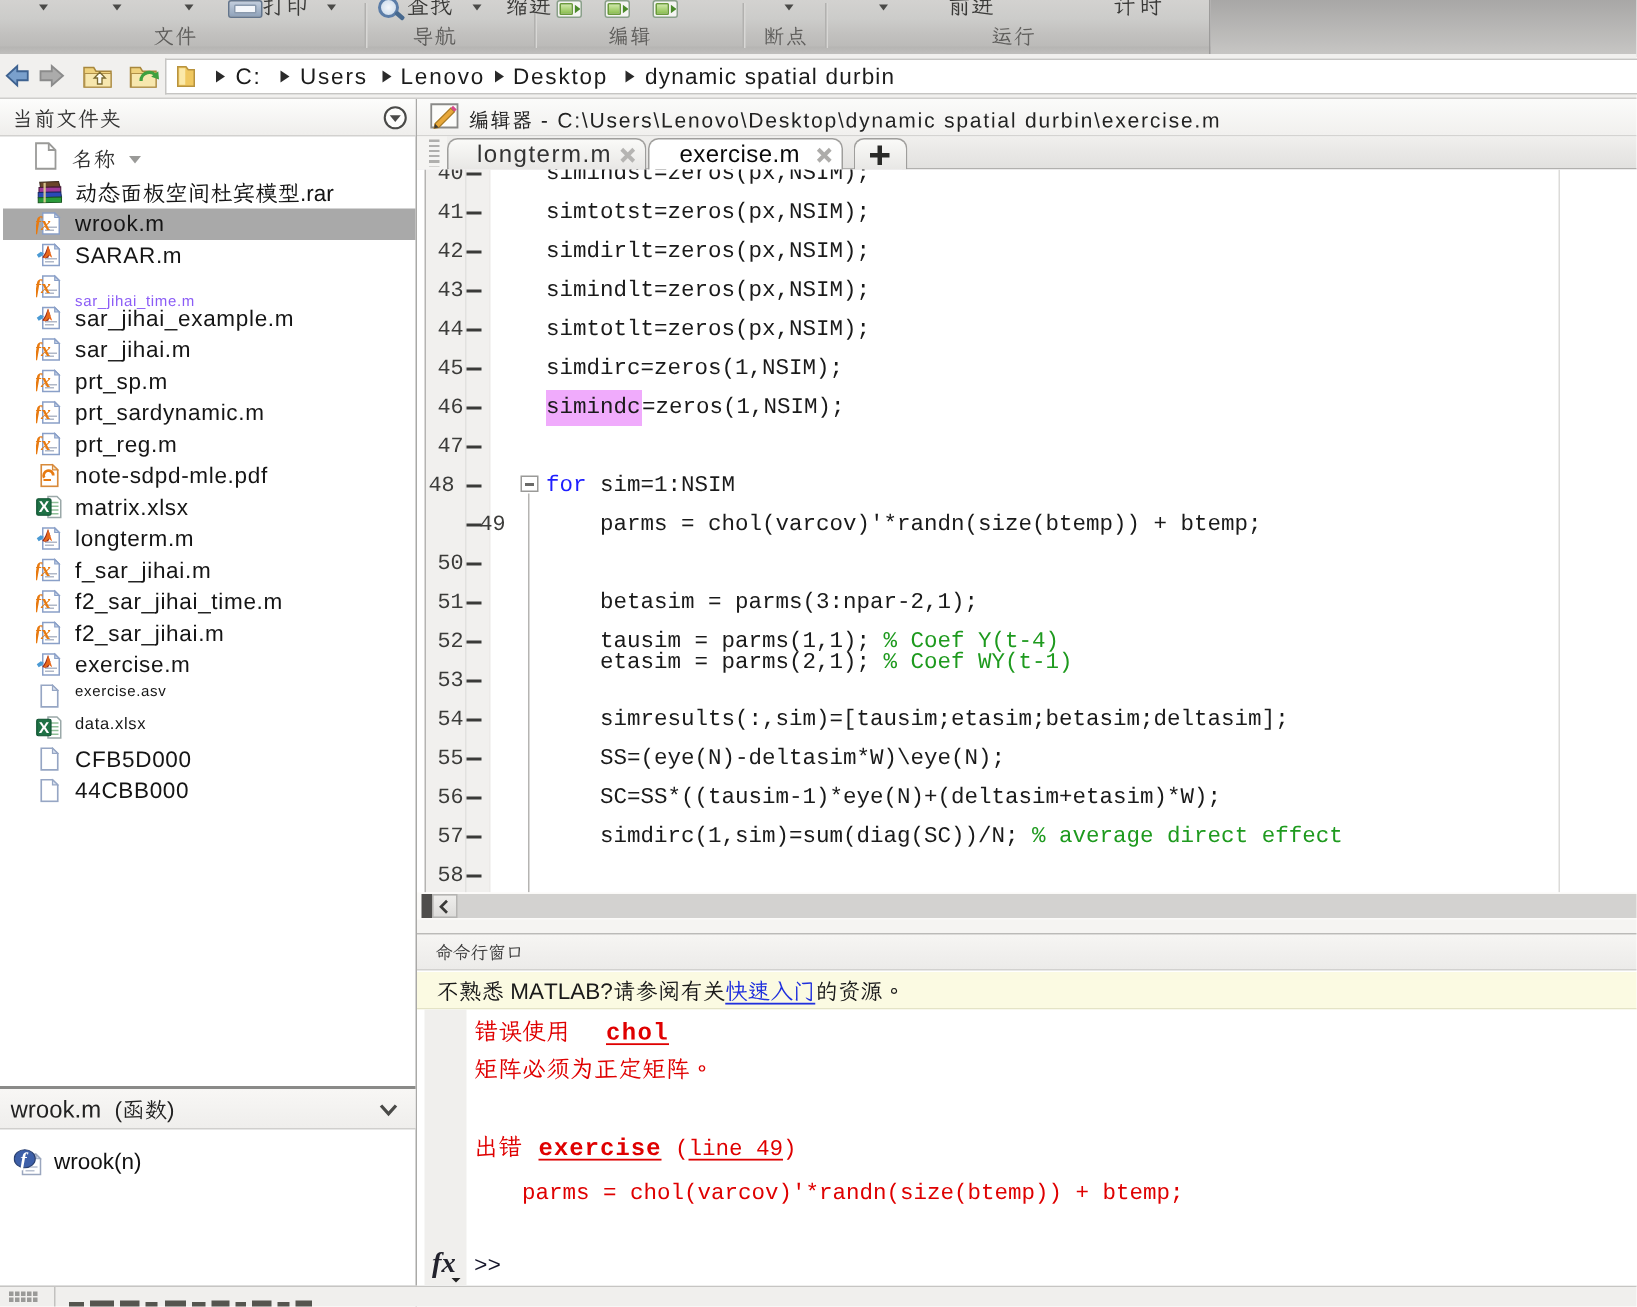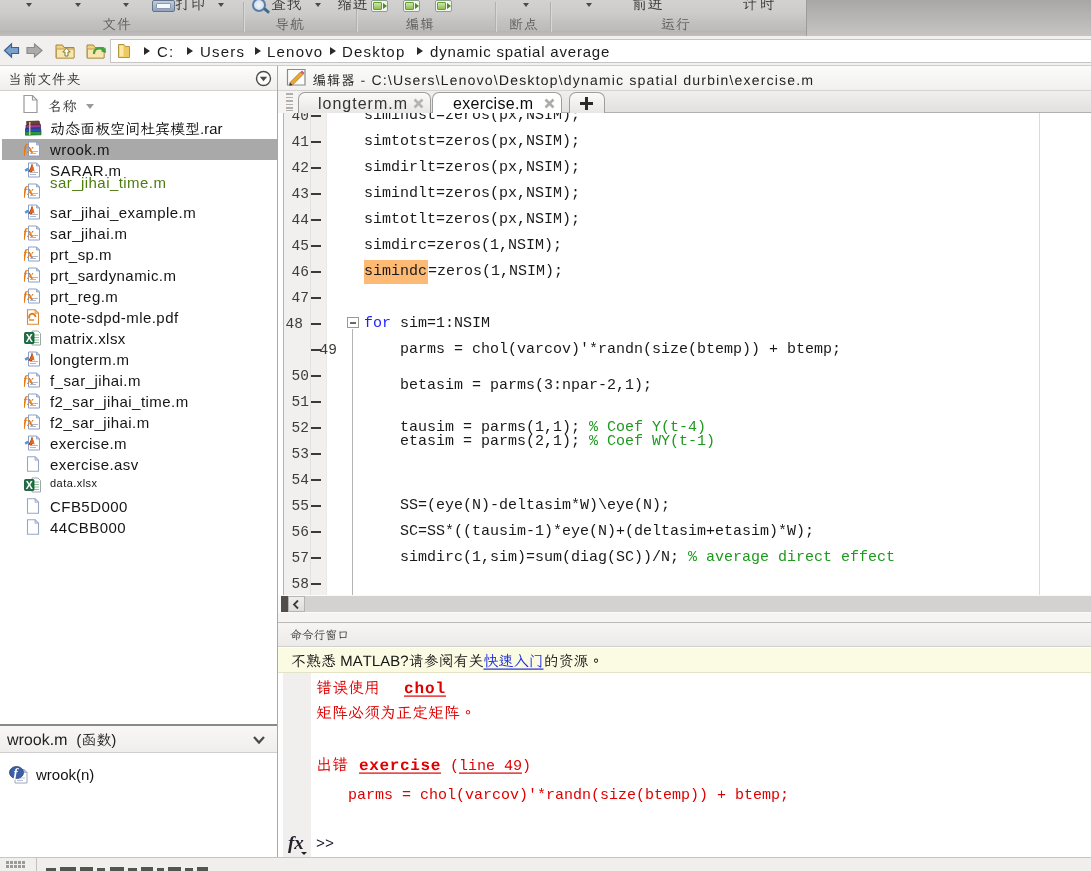--- a/index.html
+++ b/index.html
@@ -1,18 +1,18 @@
 <!DOCTYPE html>
 <html><head><meta charset="utf-8"><style>
 *{margin:0;padding:0;box-sizing:border-box}
 html,body{width:1091px;height:871px;overflow:hidden;background:#fff;font-family:"Liberation Sans",sans-serif}
 .a{position:absolute}
 .mono{font-family:"Liberation Mono",monospace}
 .code{font-family:"Liberation Mono",monospace;font-size:15px;line-height:26px;white-space:pre;color:#1a1a1a}
-.k{color:#1e1eff}.c{color:#1e9a1e}.hl{background:#fdba74;padding:3px 1px 4px 0}
+.k{color:#1e1eff}.c{color:#1e9a1e}.hl{background:#f0abfc;padding:3px 1px 4px 0}
 .gut{font-family:"Liberation Mono",monospace;font-size:14.5px;line-height:26px;color:#3c3c3a;text-align:right}
 </style></head><body>
 <div class="a" style="left:0px;top:0px;width:807px;height:36px;background:linear-gradient(#d3d2d0,#ccccca 35%,#c3c2c0 60%,#b7b6b4)"></div>
 <div class="a" style="left:0px;top:31px;width:807px;height:5px;background:linear-gradient(#b5b4b2,#c0bfbd)"></div>
 <div class="a" style="left:807px;top:0px;width:284px;height:38px;background:linear-gradient(#a8a7a6,#c8c7c5)"></div>
 <div class="a" style="left:243px;top:2px;width:1px;height:30px;background:#b2b1af;box-shadow:1px 0 0 #d8d7d5"></div>
 <div class="a" style="left:356px;top:2px;width:1px;height:30px;background:#b2b1af;box-shadow:1px 0 0 #d8d7d5"></div>
 <div class="a" style="left:495px;top:2px;width:1px;height:30px;background:#b2b1af;box-shadow:1px 0 0 #d8d7d5"></div>
 <div class="a" style="left:550px;top:2px;width:1px;height:30px;background:#b2b1af;box-shadow:1px 0 0 #d8d7d5"></div>
 <div class="a" style="left:806px;top:0px;width:1px;height:38px;background:#9d9c9b"></div>
@@ -91,21 +91,21 @@
   </svg>
 <div class="a" style="left:144px;top:47px;width:0;height:0;border-top:4.5px solid transparent;border-bottom:4.5px solid transparent;border-left:6px solid #2a2a2a"></div>
 <div class="a" style="left:187px;top:47px;width:0;height:0;border-top:4.5px solid transparent;border-bottom:4.5px solid transparent;border-left:6px solid #2a2a2a"></div>
 <div class="a" style="left:255px;top:47px;width:0;height:0;border-top:4.5px solid transparent;border-bottom:4.5px solid transparent;border-left:6px solid #2a2a2a"></div>
 <div class="a" style="left:330px;top:47px;width:0;height:0;border-top:4.5px solid transparent;border-bottom:4.5px solid transparent;border-left:6px solid #2a2a2a"></div>
 <div class="a" style="left:417px;top:47px;width:0;height:0;border-top:4.5px solid transparent;border-bottom:4.5px solid transparent;border-left:6px solid #2a2a2a"></div>
 <div class="a" style="left:157px;top:43px;font-size:15px;letter-spacing:1.2px;color:#1b1b1b">C:</div>
 <div class="a" style="left:200px;top:43px;font-size:15px;letter-spacing:1.2px;color:#1b1b1b">Users</div>
 <div class="a" style="left:267px;top:43px;font-size:15px;letter-spacing:1.2px;color:#1b1b1b">Lenovo</div>
 <div class="a" style="left:342px;top:43px;font-size:15px;letter-spacing:1.2px;color:#1b1b1b">Desktop</div>
-<div class="a" style="left:430px;top:43px;font-size:15px;letter-spacing:0.8px;color:#1b1b1b">dynamic spatial average</div>
+<div class="a" style="left:430px;top:43px;font-size:15px;letter-spacing:0.8px;color:#1b1b1b">dynamic spatial durbin</div>
 <div class="a" style="left:0px;top:66px;width:278px;height:805px;background:#fff"></div>
 <div class="a" style="left:277px;top:66px;width:1px;height:805px;background:#aaa9a7"></div>
 <div class="a" style="left:0px;top:66px;width:277px;height:25px;background:linear-gradient(#fdfdfc,#efeeec);border-bottom:1px solid #d2d1cf"></div>
 <div class="a" style="left:8px;top:70px"><svg width="75" height="18" viewBox="0 0 75 18">
       <path d="M4.7 7.6Q4.8 7.6 5.0 7.5Q5.1 7.4 5.2 7.3Q5.3 7.2 5.3 7.1Q5.3 7.0 5.1 6.7Q4.9 6.4 4.6 6.1Q4.2 5.7 3.9 5.4Q3.6 5.1 3.3 4.9Q3.0 4.6 2.9 4.6Q2.8 4.6 2.6 4.8Q2.5 5.0 2.5 5.1Q2.5 5.2 2.6 5.4Q3.5 6.2 4.4 7.4Q4.5 7.5 4.6 7.6Q4.6 7.6 4.7 7.6ZM11.5 4.9Q11.6 4.9 11.6 4.8Q11.6 4.7 11.4 4.5Q11.2 4.3 11.0 4.2Q10.7 4.0 10.6 4.0Q10.5 4.0 10.5 4.3Q10.5 4.7 10.0 5.4Q9.5 6.1 8.6 7.3Q8.5 7.4 8.5 7.5Q8.5 7.6 8.6 7.6Q8.7 7.6 9.1 7.3Q9.6 7.0 10.2 6.4Q10.9 5.8 11.5 4.9ZM3.5 14.8 11.1 14.6Q11.2 14.6 11.4 14.6Q11.5 14.5 11.5 14.4Q11.5 14.3 11.4 14.1Q11.3 14.0 11.1 13.7L11.5 9.3Q11.5 9.2 11.6 9.1Q11.6 9.0 11.6 8.9Q11.6 8.7 11.4 8.5Q11.2 8.3 10.9 8.3H10.8L7.5 8.5L7.5 3.3Q7.5 3.2 7.4 3.1Q7.3 3.0 7.0 2.9Q6.6 2.8 6.5 2.8Q6.2 2.8 6.2 2.9Q6.2 2.9 6.3 3.0Q6.5 3.2 6.5 3.3Q6.6 3.5 6.6 3.7L6.6 8.5L3.5 8.7Q3.4 8.7 3.3 8.7Q3.2 8.7 3.1 8.7Q2.9 8.7 2.8 8.7Q2.6 8.6 2.4 8.6Q2.4 8.6 2.3 8.6Q2.2 8.6 2.2 8.7Q2.2 8.7 2.2 8.8Q2.4 9.1 2.6 9.3Q2.8 9.5 3.2 9.5Q3.2 9.5 3.3 9.5Q3.4 9.5 3.4 9.5L10.6 9.1L10.4 10.9L4.0 11.2H3.9Q3.7 11.2 3.5 11.1Q3.3 11.1 3.1 11.1Q3.1 11.1 3.1 11.1Q3.0 11.1 3.0 11.2Q3.0 11.2 3.1 11.4Q3.1 11.6 3.3 11.8Q3.6 12.0 3.9 12.0Q4.0 12.0 4.1 12.0Q4.2 12.0 4.4 12.0L10.4 11.7L10.2 13.8L3.1 13.9H3.0Q2.6 13.9 2.3 13.8Q2.3 13.8 2.3 13.8Q2.3 13.8 2.3 13.8Q2.2 13.8 2.2 14.0Q2.2 14.1 2.3 14.2Q2.4 14.4 2.6 14.7Q2.7 14.7 2.9 14.8Q3.0 14.8 3.2 14.8Z M20.0 12.7Q20.1 12.7 20.2 12.6Q20.3 12.5 20.4 12.3Q20.5 12.2 20.5 12.2Q20.5 12.1 20.3 11.9Q19.9 11.7 19.5 11.4Q19.1 11.1 18.8 10.9Q18.4 10.7 18.3 10.7Q18.2 10.7 18.1 10.9Q18.0 11.1 18.0 11.1Q18.0 11.3 18.2 11.4Q19.0 11.9 19.8 12.6Q19.9 12.7 20.0 12.7ZM20.4 10.2Q20.5 10.2 20.5 10.1Q20.5 10.0 20.5 10.0Q20.5 9.8 20.3 9.7Q19.9 9.4 19.4 9.1Q18.9 8.8 18.5 8.7Q18.4 8.6 18.3 8.6Q18.2 8.6 18.1 8.8Q18.0 9.0 18.0 9.1Q18.0 9.2 18.2 9.3Q18.5 9.5 19.0 9.8Q19.5 10.1 19.9 10.4Q20.0 10.5 20.1 10.5Q20.2 10.5 20.4 10.2ZM23.1 8.5 23.1 11.1Q23.1 11.7 23.0 12.0Q23.0 12.1 23.0 12.2Q23.0 12.4 23.2 12.5Q23.4 12.6 23.5 12.7Q23.7 12.7 23.7 12.7Q23.9 12.7 23.9 12.6Q24.0 12.5 24.0 12.4L23.9 8.1Q23.9 8.0 23.9 7.9Q23.8 7.8 23.5 7.7Q23.3 7.6 23.2 7.6Q23.1 7.5 23.0 7.5Q22.9 7.5 22.9 7.6Q22.9 7.7 22.9 7.7Q23.0 7.9 23.0 8.1Q23.1 8.3 23.1 8.5ZM20.7 7.9 20.7 14.2Q20.4 14.1 20.1 14.0Q19.7 13.9 19.3 13.7Q19.1 13.7 19.0 13.7Q18.8 13.7 18.8 13.7Q18.8 13.8 19.1 14.1Q19.4 14.3 19.8 14.6Q20.2 14.8 20.5 15.0Q20.9 15.2 21.0 15.2Q21.2 15.2 21.4 15.0Q21.6 14.8 21.6 14.5Q21.6 14.4 21.6 14.3Q21.6 14.2 21.6 14.1L21.5 7.9Q21.5 7.8 21.5 7.7Q21.6 7.7 21.6 7.6Q21.6 7.4 21.4 7.2Q21.2 7.1 21.0 7.1H20.9L17.9 7.3Q17.5 7.2 17.3 7.1Q17.1 7.1 17.0 7.1Q16.9 7.1 16.9 7.2Q16.9 7.2 17.0 7.4Q17.1 7.7 17.1 8.1V8.2V8.6Q17.1 9.0 17.0 9.7Q17.0 10.3 17.0 11.1Q17.0 11.8 17.0 12.5Q17.0 13.2 16.9 13.7Q16.9 14.1 16.8 14.5Q16.8 14.6 16.8 14.6Q16.8 14.6 16.8 14.7Q16.8 14.8 17.0 14.9Q17.1 15.1 17.3 15.1Q17.4 15.2 17.5 15.2Q17.8 15.2 17.8 14.9L17.9 8.1ZM25.5 7.4 25.5 14.2Q25.1 14.1 24.7 14.0Q24.3 13.8 23.9 13.6Q23.6 13.4 23.5 13.4Q23.3 13.4 23.3 13.5Q23.3 13.6 23.5 13.8Q23.7 14.0 24.0 14.3Q24.4 14.6 24.7 14.8Q25.0 15.0 25.3 15.2Q25.6 15.3 25.8 15.3Q26.0 15.3 26.2 15.2Q26.4 15.0 26.4 14.6Q26.4 14.5 26.4 14.4Q26.4 14.3 26.4 14.2L26.5 7.1Q26.5 6.9 26.4 6.8Q26.3 6.7 26.0 6.6Q25.5 6.4 25.4 6.4Q25.3 6.4 25.3 6.5Q25.3 6.5 25.4 6.7Q25.5 6.9 25.5 7.0Q25.5 7.2 25.5 7.4ZM16.9 6.3 27.5 5.7Q27.8 5.7 27.8 5.5Q27.8 5.4 27.7 5.2Q27.5 5.1 27.3 4.9Q27.1 4.8 27.0 4.8Q26.9 4.8 26.9 4.8Q26.5 5.0 26.1 5.0L23.1 5.2Q23.4 4.9 23.6 4.6Q23.9 4.4 24.2 4.1Q24.4 3.8 24.6 3.6Q24.8 3.4 24.8 3.3Q24.8 3.2 24.6 3.0Q24.4 2.8 24.2 2.6Q24.1 2.5 24.0 2.5Q23.9 2.5 23.9 2.7V2.7Q23.9 3.0 23.5 3.6Q23.1 4.2 22.0 5.2L20.7 5.3Q20.8 5.3 20.9 5.1Q21.0 5.0 21.0 4.9Q21.0 4.7 20.8 4.5Q20.6 4.3 20.3 4.0Q20.1 3.8 19.8 3.5Q19.5 3.3 19.2 3.2Q19.0 3.0 19.0 3.0Q18.9 3.0 18.7 3.2Q18.6 3.3 18.6 3.5Q18.6 3.6 18.7 3.7Q19.6 4.5 20.1 5.2L20.3 5.3L16.6 5.5H16.4Q16.2 5.5 16.1 5.5Q15.9 5.5 15.7 5.5Q15.7 5.5 15.7 5.5Q15.7 5.5 15.6 5.5Q15.5 5.5 15.5 5.5Q15.5 5.6 15.6 5.6Q15.6 5.8 15.7 5.9Q15.9 6.1 16.0 6.2Q16.2 6.3 16.4 6.3Q16.5 6.3 16.6 6.3Q16.8 6.3 16.9 6.3Z M33.9 6.5 38.3 6.2Q37.9 7.3 37.4 8.2Q36.9 9.2 36.2 10.1Q35.6 9.4 35.0 8.4Q34.4 7.4 33.9 6.5ZM39.4 6.1 42.0 6.0Q42.2 6.0 42.2 5.8Q42.2 5.7 42.1 5.5Q42.0 5.4 41.8 5.2Q41.6 5.1 41.4 5.1Q41.4 5.1 41.3 5.1Q41.1 5.2 40.9 5.2Q40.7 5.2 40.6 5.2L36.6 5.5L36.6 3.3Q36.6 3.2 36.3 3.1Q36.0 2.9 35.7 2.9Q35.4 2.9 35.4 3.1Q35.4 3.1 35.5 3.2Q35.7 3.5 35.7 3.8L35.7 5.5L31.5 5.8H31.3Q31.1 5.8 31.0 5.8Q30.8 5.8 30.6 5.7Q30.6 5.7 30.6 5.7Q30.6 5.7 30.6 5.7Q30.4 5.7 30.4 5.8Q30.4 5.9 30.5 5.9Q30.5 5.9 30.5 6.0Q30.5 6.1 30.6 6.2Q30.8 6.5 30.9 6.5Q31.1 6.6 31.3 6.6Q31.4 6.6 31.5 6.6Q31.7 6.6 31.8 6.6L33.0 6.5Q33.3 7.2 33.7 7.9Q34.2 8.7 34.6 9.4Q35.1 10.2 35.6 10.8Q35.0 11.5 34.1 12.2Q33.3 12.9 32.3 13.6Q31.3 14.2 30.2 14.8Q30.0 14.9 30.0 15.0Q30.0 15.1 30.1 15.1Q30.3 15.1 31.0 14.9Q31.6 14.7 32.5 14.2Q33.4 13.7 34.4 13.0Q35.4 12.3 36.3 11.4Q37.4 12.5 38.8 13.5Q40.1 14.5 41.6 15.2Q41.7 15.2 41.7 15.2Q41.7 15.2 41.8 15.2Q41.9 15.2 42.1 15.1Q42.3 14.9 42.5 14.8Q42.6 14.6 42.6 14.5Q42.6 14.4 42.4 14.4Q40.7 13.7 39.4 12.7Q38.0 11.8 36.8 10.7Q37.6 9.8 38.3 8.6Q39.0 7.3 39.4 6.1Z M46.6 7.9 46.6 13.7Q46.6 14.1 46.5 14.5Q46.5 14.6 46.5 14.7Q46.5 14.8 46.6 15.0Q46.8 15.1 46.9 15.2Q47.1 15.3 47.2 15.3Q47.5 15.3 47.5 15.0V6.7Q47.8 6.2 48.1 5.7Q48.4 5.2 48.6 4.7Q48.8 4.3 49.0 4.0Q49.1 3.6 49.1 3.6Q49.1 3.4 48.9 3.2Q48.7 3.1 48.5 3.0Q48.2 2.9 48.1 2.9Q48.0 2.9 48.0 3.1Q48.0 3.1 48.0 3.1Q48.0 3.1 48.0 3.1Q48.0 3.2 48.0 3.2Q48.0 3.3 48.0 3.4Q48.0 3.6 47.8 4.2Q47.5 4.8 47.0 5.7Q46.6 6.6 45.9 7.6Q45.3 8.6 44.5 9.6Q44.3 9.8 44.3 9.9Q44.3 10.0 44.4 10.0Q44.5 10.0 44.9 9.7Q45.3 9.4 45.7 8.9Q46.2 8.4 46.6 7.9ZM53.1 10.2 57.1 10.1Q57.2 10.1 57.3 10.0Q57.4 10.0 57.4 9.9Q57.4 9.7 57.3 9.6Q57.1 9.4 57.0 9.3Q56.8 9.2 56.7 9.2Q56.6 9.2 56.6 9.2Q56.4 9.2 56.2 9.2Q56.1 9.2 55.9 9.3L53.1 9.4V6.8L55.8 6.6Q55.9 6.6 56.0 6.6Q56.1 6.5 56.1 6.4Q56.1 6.3 55.9 6.2Q55.8 6.0 55.6 5.9Q55.4 5.8 55.3 5.8Q55.2 5.8 55.2 5.8Q55.0 5.9 54.7 5.9L53.1 6.0V3.1Q53.1 3.0 53.0 2.9Q52.8 2.8 52.6 2.7Q52.5 2.7 52.3 2.6L52.1 2.6Q52.0 2.6 52.0 2.7Q52.0 2.8 52.0 2.9Q52.2 3.1 52.2 3.5V6.0L50.7 6.1Q50.8 5.9 50.9 5.6Q51.1 5.4 51.1 5.1Q51.2 4.9 51.2 4.8Q51.2 4.7 51.0 4.5Q50.8 4.4 50.6 4.2Q50.4 4.1 50.2 4.1Q50.1 4.1 50.1 4.2Q50.1 4.2 50.1 4.3Q50.1 4.3 50.1 4.3Q50.2 4.4 50.2 4.5Q50.2 4.5 50.2 4.6Q50.2 4.9 50.0 5.4Q49.9 5.9 49.7 6.5Q49.4 7.1 49.2 7.6Q48.9 8.1 48.7 8.5Q48.6 8.7 48.6 8.8Q48.6 8.9 48.6 8.9Q48.7 8.9 48.9 8.8Q49.0 8.7 49.4 8.3Q49.8 7.9 50.3 6.9L52.2 6.8V9.4L49.0 9.6H48.9Q48.7 9.6 48.6 9.6Q48.4 9.5 48.2 9.5Q48.2 9.4 48.2 9.4Q48.1 9.4 48.1 9.5Q48.1 9.6 48.2 9.7Q48.2 9.9 48.4 10.1Q48.5 10.3 48.7 10.4Q48.9 10.4 48.9 10.4Q49.0 10.4 49.1 10.4Q49.1 10.4 49.2 10.4L52.2 10.3V13.9Q52.2 14.1 52.2 14.3Q52.2 14.6 52.1 14.8Q52.1 14.8 52.1 14.9Q52.1 15.1 52.4 15.3Q52.6 15.4 52.8 15.4Q53.1 15.4 53.1 15.1Z M63.6 9.0Q63.8 8.8 63.8 8.6Q63.8 8.6 63.7 8.4Q63.6 8.1 63.4 7.8Q63.2 7.5 63.0 7.2Q62.8 6.9 62.6 6.7Q62.4 6.6 62.3 6.6Q62.2 6.6 62.0 6.7Q61.8 6.9 61.8 6.9Q61.8 7.1 61.9 7.2Q62.2 7.6 62.5 8.0Q62.7 8.4 63.0 8.9Q63.1 9.1 63.2 9.1Q63.4 9.1 63.6 9.0ZM67.8 6.3V6.5Q67.8 6.8 67.7 7.2Q67.5 7.6 67.2 8.0Q67.0 8.4 66.8 8.8Q66.6 9.0 66.6 9.1Q66.6 9.2 66.7 9.2Q66.8 9.2 67.1 9.0Q67.3 8.8 67.7 8.4Q68.0 8.1 68.2 7.8Q68.5 7.5 68.7 7.2Q68.9 6.9 68.9 6.9Q68.9 6.7 68.7 6.5Q68.5 6.4 68.3 6.2Q68.1 6.1 68.0 6.1Q67.8 6.1 67.8 6.3ZM65.8 10.1 71.3 9.8Q71.4 9.8 71.5 9.8Q71.6 9.7 71.6 9.6Q71.6 9.5 71.5 9.4Q71.3 9.2 71.1 9.1Q70.9 8.9 70.8 8.9Q70.8 8.9 70.7 8.9Q70.5 9.0 70.4 9.0Q70.2 9.0 70.1 9.1L65.5 9.3Q65.7 8.5 65.7 7.7Q65.8 6.8 65.8 6.0L69.5 5.8Q69.6 5.8 69.7 5.7Q69.9 5.7 69.9 5.6Q69.9 5.5 69.7 5.3Q69.6 5.2 69.5 5.0Q69.3 4.9 69.1 4.9Q69.0 4.9 69.0 4.9Q69.0 4.9 68.9 4.9Q68.6 5.0 68.3 5.1L65.8 5.2Q65.8 4.7 65.8 4.2Q65.8 3.7 65.8 3.2Q65.8 3.0 65.7 2.9Q65.5 2.8 65.3 2.7Q65.1 2.6 65.0 2.6Q64.8 2.6 64.8 2.6Q64.6 2.6 64.6 2.7Q64.6 2.7 64.7 2.8Q64.8 3.0 64.8 3.2Q64.9 3.4 64.9 3.6Q64.9 4.0 64.9 4.4Q64.9 4.8 64.9 5.2L61.8 5.4H61.7Q61.5 5.4 61.4 5.4Q61.2 5.4 61.0 5.3Q61.0 5.3 61.0 5.3Q61.0 5.3 61.0 5.3Q60.9 5.3 60.9 5.4Q60.9 5.5 60.9 5.5Q61.0 5.9 61.2 6.0Q61.4 6.2 61.7 6.2Q61.8 6.2 61.9 6.2Q62.0 6.2 62.1 6.2L64.9 6.0Q64.9 6.8 64.8 7.7Q64.7 8.6 64.5 9.4L60.4 9.6H60.2Q59.9 9.6 59.6 9.5Q59.6 9.5 59.5 9.5Q59.4 9.5 59.4 9.6Q59.4 9.6 59.4 9.7Q59.5 9.9 59.6 10.1Q59.9 10.3 60.0 10.3Q60.1 10.4 60.3 10.4Q60.4 10.4 60.5 10.4Q60.6 10.4 60.7 10.3L64.3 10.2Q64.0 11.1 63.5 11.8Q62.9 12.5 62.2 13.1Q61.6 13.7 60.9 14.1Q60.2 14.5 59.5 14.8Q59.1 15.0 59.1 15.1Q59.1 15.2 59.3 15.2Q59.5 15.2 60.0 15.1Q60.5 14.9 61.2 14.6Q62.0 14.2 62.7 13.7Q63.5 13.1 64.1 12.3Q64.8 11.6 65.1 10.5Q66.2 12.1 67.7 13.3Q69.2 14.4 71.1 15.1Q71.1 15.1 71.2 15.1Q71.3 15.1 71.4 15.1Q71.6 15.0 71.8 14.7Q71.9 14.5 71.9 14.5Q71.9 14.4 71.8 14.4Q71.8 14.3 71.7 14.3Q69.8 13.7 68.3 12.7Q66.9 11.7 65.8 10.1Z" fill="#333"></path>
     </svg></div>
 <svg class="a" style="left:255px;top:70px" width="17" height="17" viewBox="0 0 17 17">
     <circle cx="8.5" cy="8.5" r="7" fill="#fdfdfc" stroke="#4a4a48" stroke-width="1.4"></circle>
     <path d="M4.8 6.8 L12.2 6.8 L8.5 11.3Z" fill="#4a4a48"></path>
   </svg>
@@ -153,21 +153,21 @@
 <div class="a" style="left:50px;top:161.5px;font-size:15px;letter-spacing:0.45px;color:#151515">SARAR.m</div>
 <div class="a" style="left:24px;top:182.5px"><svg width="17" height="16" viewBox="0 0 17 16">
       <path d="M4.5 1 L12.5 1 L15.5 4 L15.5 15 L4.5 15Z" fill="#fff" stroke="#8aa0c8" stroke-width="1"></path>
       <path d="M12.5 1 L12.5 4 L15.5 4Z" fill="#c8d4e8" stroke="#8aa0c8" stroke-width="0.8"></path>
       <g stroke="#b0b8c8" stroke-width="1">
         <path d="M6 10.5 h8"></path>
         <path d="M6 12.5 h6"></path>
       </g>
       <text x="-1" y="12" font-family="Liberation Serif" font-style="italic" font-weight="bold" font-size="13" fill="#e87a10">fx</text>
     </svg></div>
-<div class="a" style="left:50px;top:174px;font-size:15px;letter-spacing:0.45px;color:#4d7c0f">sar_jihai_time.m</div>
+<div class="a" style="left:50px;top:196px;font-size:10px;letter-spacing:0.45px;color:#8b5cf6">sar_jihai_time.m</div>
 <div class="a" style="left:24px;top:203.5px"><svg width="17" height="16" viewBox="0 0 17 16">
       <path d="M4.5 1 L12.5 1 L15.5 4 L15.5 15 L4.5 15Z" fill="#fff" stroke="#8aa0c8" stroke-width="1"></path>
       <path d="M12.5 1 L12.5 4 L15.5 4Z" fill="#c8d4e8" stroke="#8aa0c8" stroke-width="0.8"></path>
       <g stroke="#b0b8c8" stroke-width="1">
         <path d="M6 10.5 h8"></path>
         <path d="M6 12.5 h6"></path>
       </g>
       <path d="M0.5 7.8 L3.2 5.8 L5.2 6.8 L3.8 8.6 L1.8 9.8Z" fill="#4a9ad4"></path>
       <path d="M4.2 9.6 L6.2 6.4 L8 1.6 L9.6 6.2 L8.2 9.8 L6 10.2Z" fill="#92281e"></path>
       <path d="M8 1.6 L10.8 9.8 L8.4 8.2 L6.6 10 L5 9.9 L7 6.3Z" fill="#e8681a"></path>
@@ -283,21 +283,21 @@
       </g>
       <path d="M0.5 7.8 L3.2 5.8 L5.2 6.8 L3.8 8.6 L1.8 9.8Z" fill="#4a9ad4"></path>
       <path d="M4.2 9.6 L6.2 6.4 L8 1.6 L9.6 6.2 L8.2 9.8 L6 10.2Z" fill="#92281e"></path>
       <path d="M8 1.6 L10.8 9.8 L8.4 8.2 L6.6 10 L5 9.9 L7 6.3Z" fill="#e8681a"></path>
     </svg></div>
 <div class="a" style="left:50px;top:434.5px;font-size:15px;letter-spacing:0.45px;color:#151515">exercise.m</div>
 <div class="a" style="left:24px;top:455.5px"><svg width="17" height="16" viewBox="0 0 17 16">
       <path d="M3.5 0.8 L11 0.8 L14.5 4.2 L14.5 15.2 L3.5 15.2Z" fill="#fff" stroke="#96a6c4" stroke-width="1.1"></path>
       <path d="M11 0.8 L11 4.2 L14.5 4.2Z" fill="#dae2f0" stroke="#96a6c4" stroke-width="0.8"></path>
     </svg></div>
-<div class="a" style="left:50px;top:455.5px;font-size:15px;letter-spacing:0.45px;color:#151515">exercise.asv</div>
+<div class="a" style="left:50px;top:455.5px;font-size:10px;letter-spacing:0.45px;color:#151515">exercise.asv</div>
 <div class="a" style="left:24px;top:476.5px"><svg width="18" height="16" viewBox="0 0 18 16">
       <path d="M8 1 L14 1 L16.5 3.5 L16.5 15 L8 15Z" fill="#fff" stroke="#9aa8a8" stroke-width="1"></path>
       <g stroke="#8fbf97" stroke-width="1">
         <path d="M9.5 5 h5.5"></path>
         <path d="M9.5 7.5 h5.5"></path>
         <path d="M9.5 10 h5.5"></path>
         <path d="M9.5 12.5 h5.5"></path>
       </g>
       <rect x="0.5" y="2.5" width="9.5" height="11" rx="1" fill="#1e7145" stroke="#0f5130" stroke-width="0.8"></rect>
       <text x="1.8" y="11.5" font-family="Liberation Sans" font-weight="bold" font-size="10.5" fill="#fff">X</text>
@@ -419,29 +419,30 @@
 <div class="a gut" style="left:0;top:198px;width:25px">48</div>
 <div class="a" style="left:33px;top:210px;width:10px;height:2px;background:#3a3a38"></div>
 <div class="a code" style="left:50px;top:198px">    <span class="k">for</span> sim=1:NSIM</div>
 <div class="a gut" style="left:23px;top:224px;width:36px">49</div>
 <div class="a" style="left:33px;top:236px;width:10px;height:2px;background:#3a3a38"></div>
 <div class="a code" style="left:50px;top:224px">        parms = chol(varcov)'*randn(size(btemp)) + btemp;</div>
 <div class="a gut" style="left:6px;top:250px;width:25px">50</div>
 <div class="a" style="left:33px;top:262px;width:10px;height:2px;background:#3a3a38"></div>
 <div class="a gut" style="left:6px;top:276px;width:25px">51</div>
 <div class="a" style="left:33px;top:288px;width:10px;height:2px;background:#3a3a38"></div>
-<div class="a code" style="left:50px;top:260px">        betasim = parms(3:npar-2,1);</div>
+<div class="a code" style="left:50px;top:276px">        betasim = parms(3:npar-2,1);</div>
 <div class="a gut" style="left:6px;top:302px;width:25px">52</div>
 <div class="a" style="left:33px;top:314px;width:10px;height:2px;background:#3a3a38"></div>
 <div class="a code" style="left:50px;top:302px">        tausim = parms(1,1); <span class="c">% Coef Y(t-4)</span></div>
 <div class="a gut" style="left:6px;top:328px;width:25px">53</div>
 <div class="a" style="left:33px;top:340px;width:10px;height:2px;background:#3a3a38"></div>
 <div class="a code" style="left:50px;top:316px">        etasim = parms(2,1); <span class="c">% Coef WY(t-1)</span></div>
 <div class="a gut" style="left:6px;top:354px;width:25px">54</div>
 <div class="a" style="left:33px;top:366px;width:10px;height:2px;background:#3a3a38"></div>
+<div class="a code" style="left:50px;top:354px">        simresults(:,sim)=[tausim;etasim;betasim;deltasim];</div>
 <div class="a gut" style="left:6px;top:380px;width:25px">55</div>
 <div class="a" style="left:33px;top:392px;width:10px;height:2px;background:#3a3a38"></div>
 <div class="a code" style="left:50px;top:380px">        SS=(eye(N)-deltasim*W)\eye(N);</div>
 <div class="a gut" style="left:6px;top:406px;width:25px">56</div>
 <div class="a" style="left:33px;top:418px;width:10px;height:2px;background:#3a3a38"></div>
 <div class="a code" style="left:50px;top:406px">        SC=SS*((tausim-1)*eye(N)+(deltasim+etasim)*W);</div>
 <div class="a gut" style="left:6px;top:432px;width:25px">57</div>
 <div class="a" style="left:33px;top:444px;width:10px;height:2px;background:#3a3a38"></div>
 <div class="a code" style="left:50px;top:432px">        simdirc(1,sim)=sum(diag(SC))/N; <span class="c">% average direct effect</span></div>
 <div class="a gut" style="left:6px;top:458px;width:25px">58</div>

